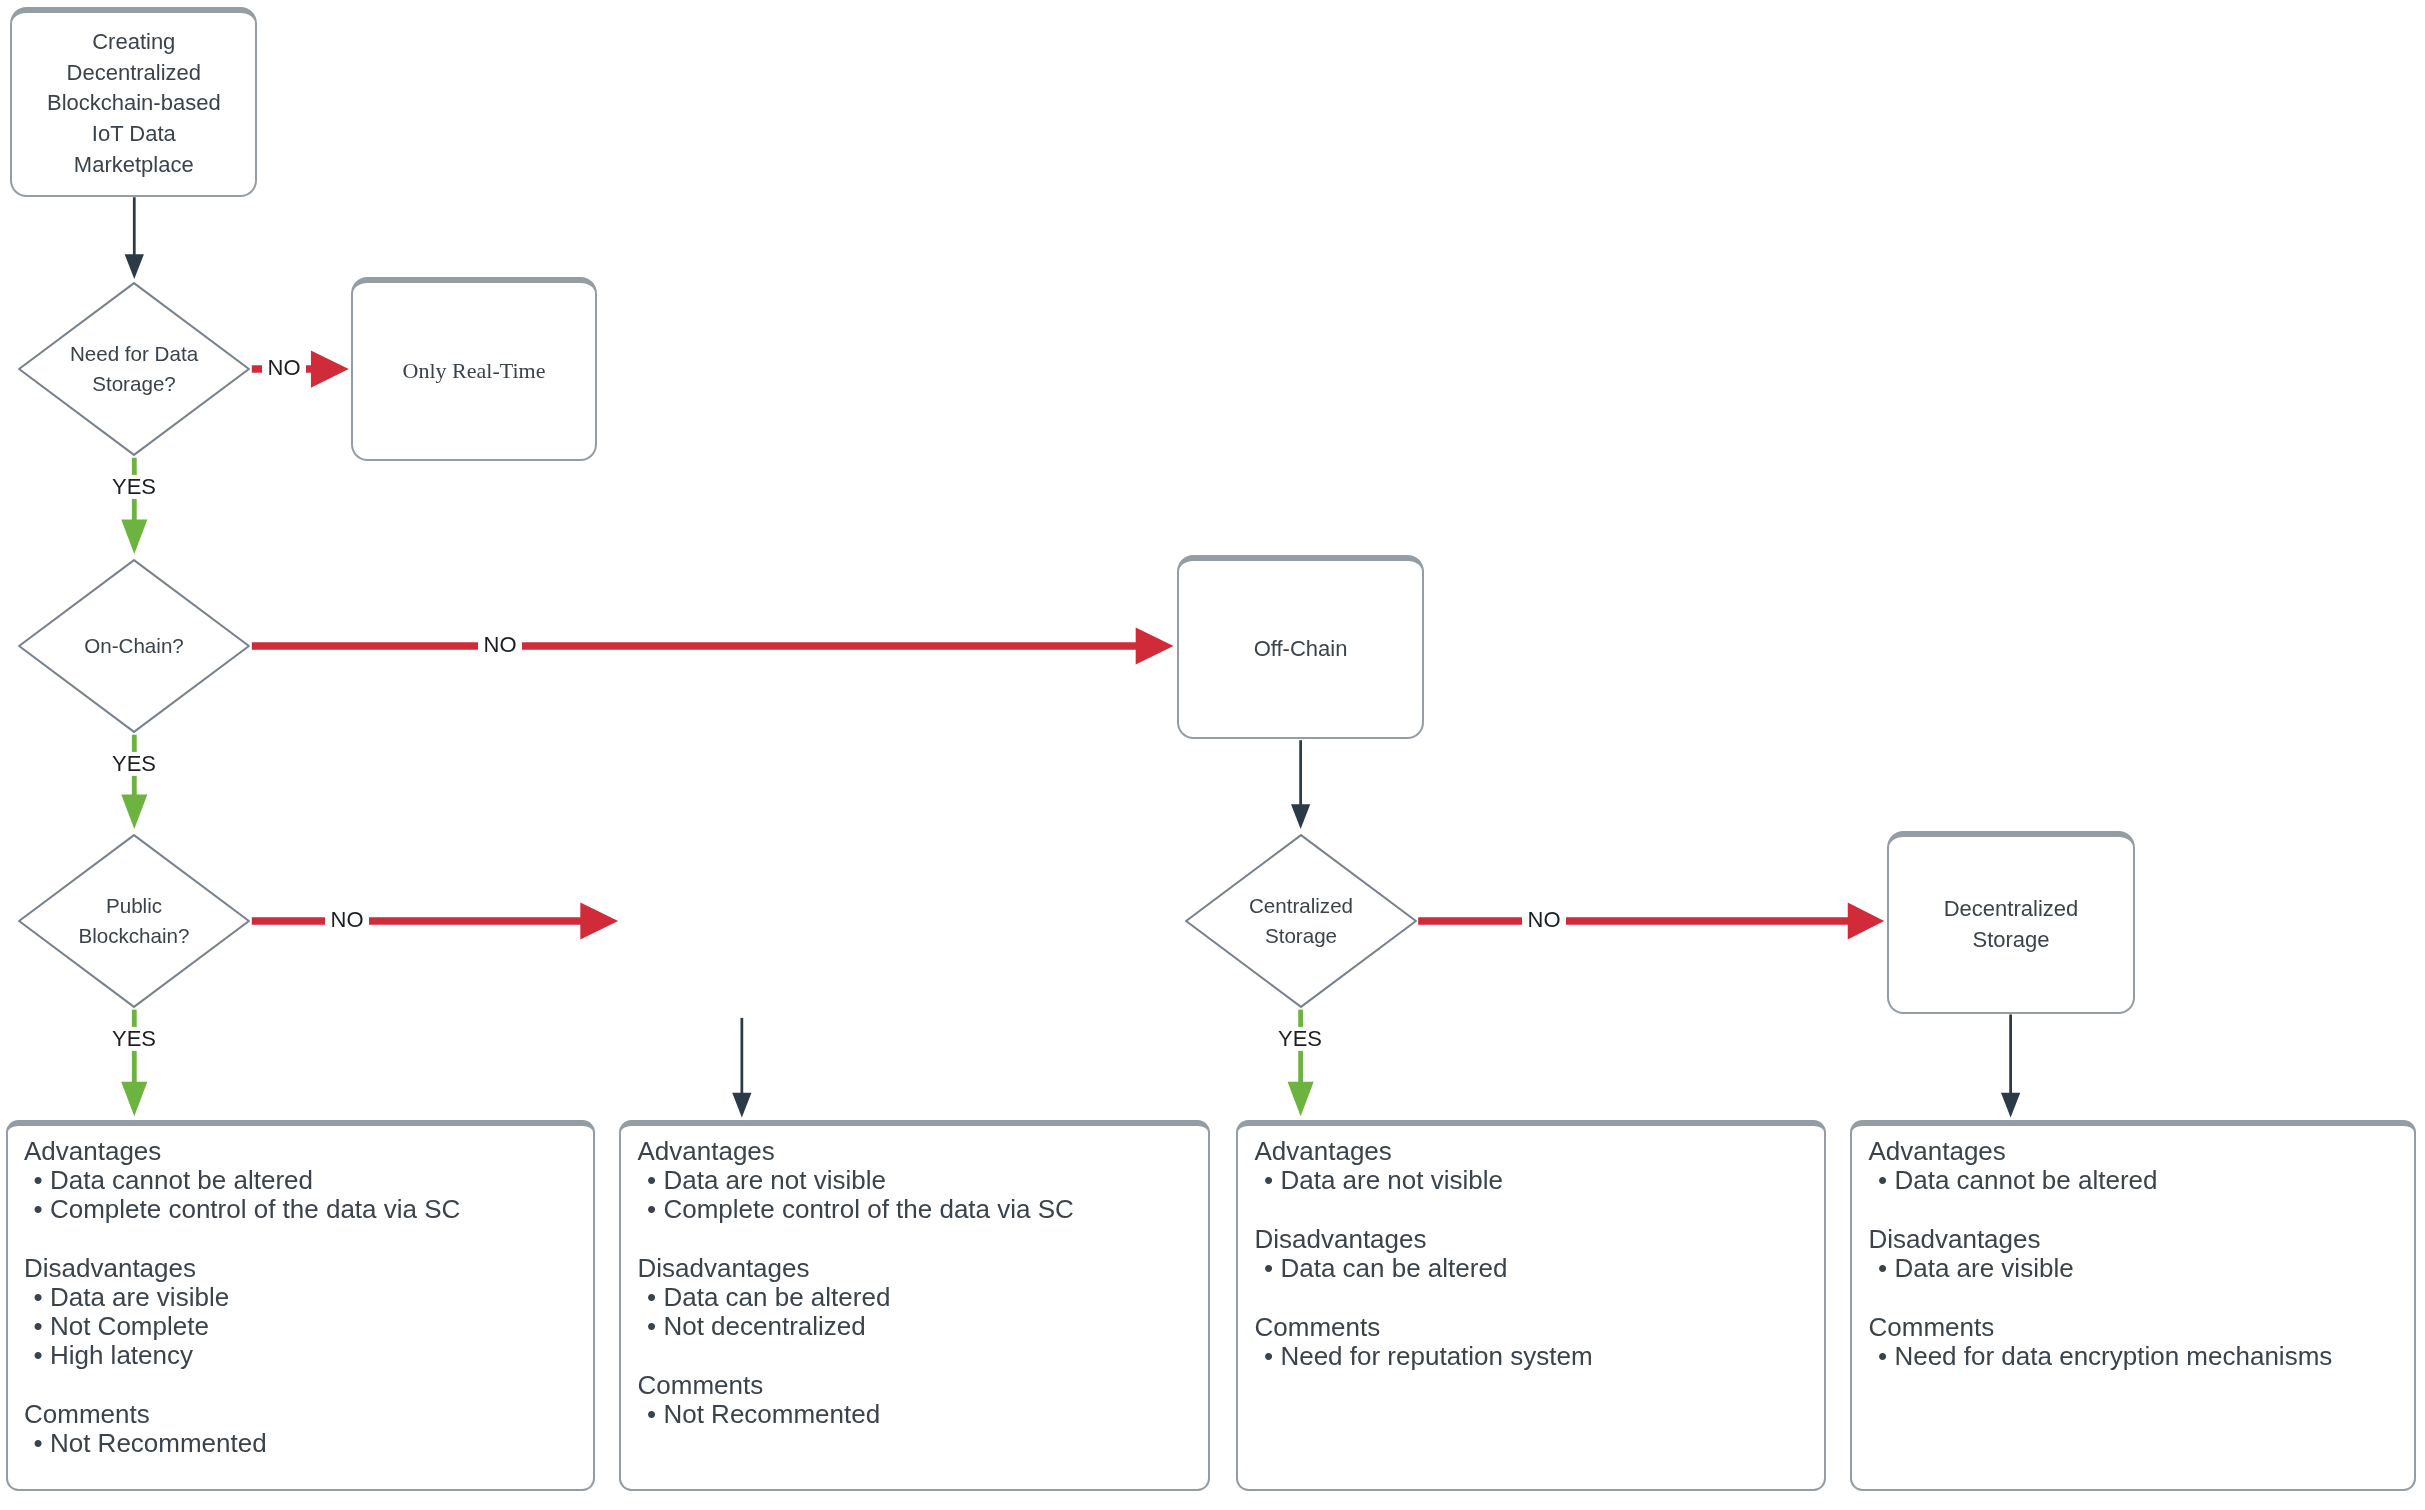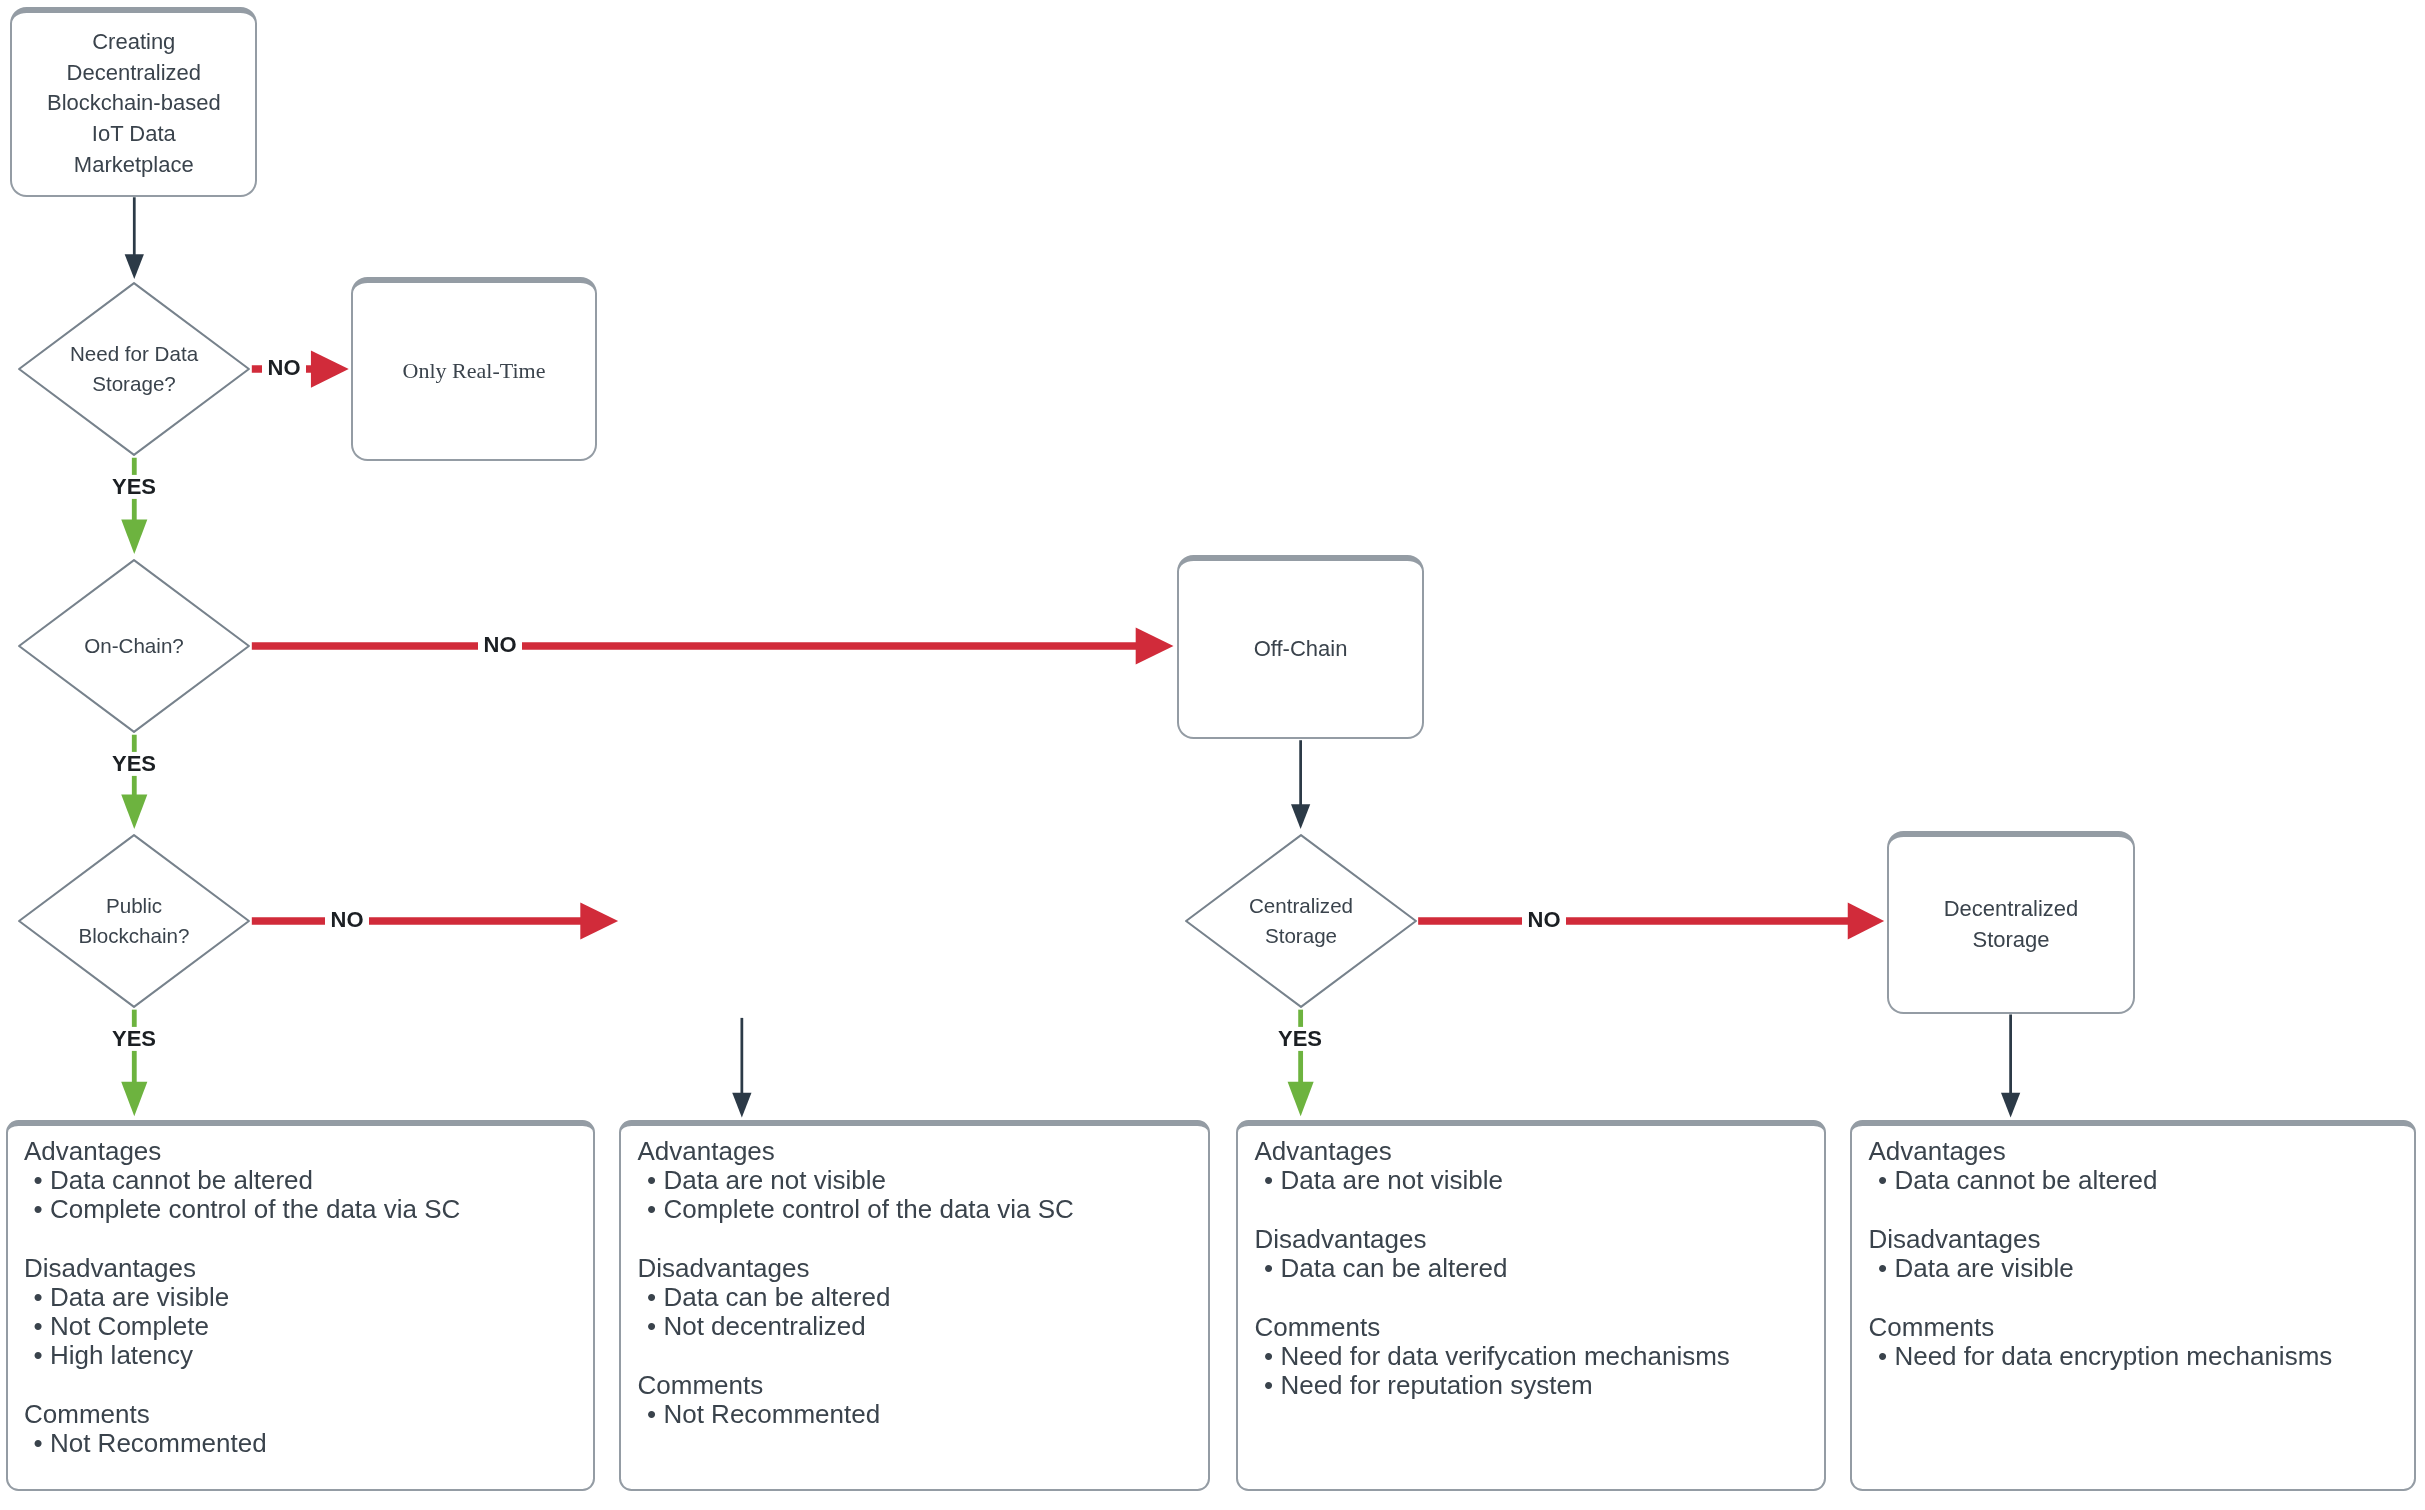--- a/index.html
+++ b/index.html
@@ -34,21 +34,21 @@
   .outcome-box{
     position:absolute;box-sizing:border-box;background:#fff;
     border:2.7px solid var(--box-border);border-top-width:6.2px;border-radius:12.4px;
     padding:11px 16.5px;font-size:26px;line-height:29px;
   }
   .sec-heading{margin:0;}
   .sec-heading + .bullet, .bullet + .bullet{margin-top:0;}
   .outcome-box .sec-heading:not(:first-child){margin-top:30px;}
   .bullet{padding-left:9.6px;}
   .edge-label{
-    position:absolute;transform:translate(-50%,-50%);font-weight:bold;font-size:22px;
+    position:absolute;transform:translate(-50%,-50%);font-weight:normal;font-size:22px;
     color:var(--label);background:#ffffff;padding:0 5.5px;line-height:1.1;white-space:nowrap;
   }
 </style>
 </head>
 <body>
 
 <div id="flow-canvas">
 
   <svg id="connectors" viewBox="0 0 3529 2197">
     <g>
@@ -175,21 +175,20 @@
       <div class="bullet">• Not decentralized</div>
       <div class="sec-heading">Comments</div>
       <div class="bullet">• Not Recommented</div>
     </div>
   <div class="outcome-box" style="left:1236px;top:1120px;width:590px;height:371px;">
       <div class="sec-heading">Advantages</div>
       <div class="bullet">• Data are not visible</div>
       <div class="sec-heading">Disadvantages</div>
       <div class="bullet">• Data can be altered</div>
       <div class="sec-heading">Comments</div>
-      <div class="bullet">• Need for data verifycation mechanisms</div>
       <div class="bullet">• Need for reputation system</div>
     </div>
   <div class="outcome-box" style="left:1850px;top:1120px;width:566px;height:371px;">
       <div class="sec-heading">Advantages</div>
       <div class="bullet">• Data cannot be altered</div>
       <div class="sec-heading">Disadvantages</div>
       <div class="bullet">• Data are visible</div>
       <div class="sec-heading">Comments</div>
       <div class="bullet">• Need for data encryption mechanisms</div>
     </div>

